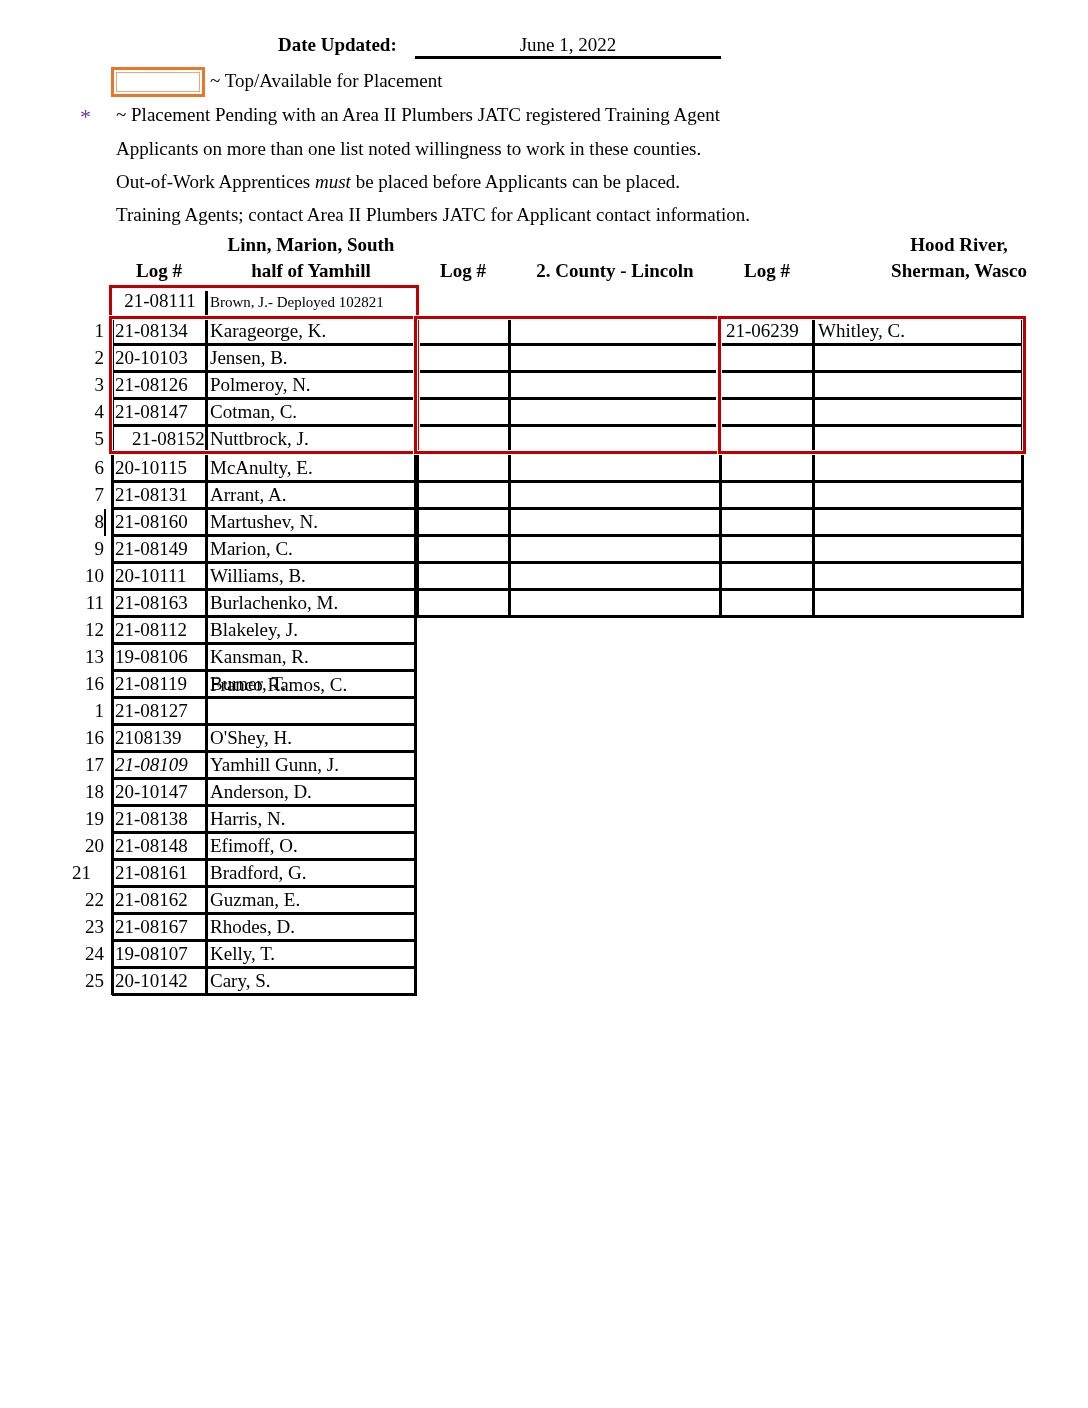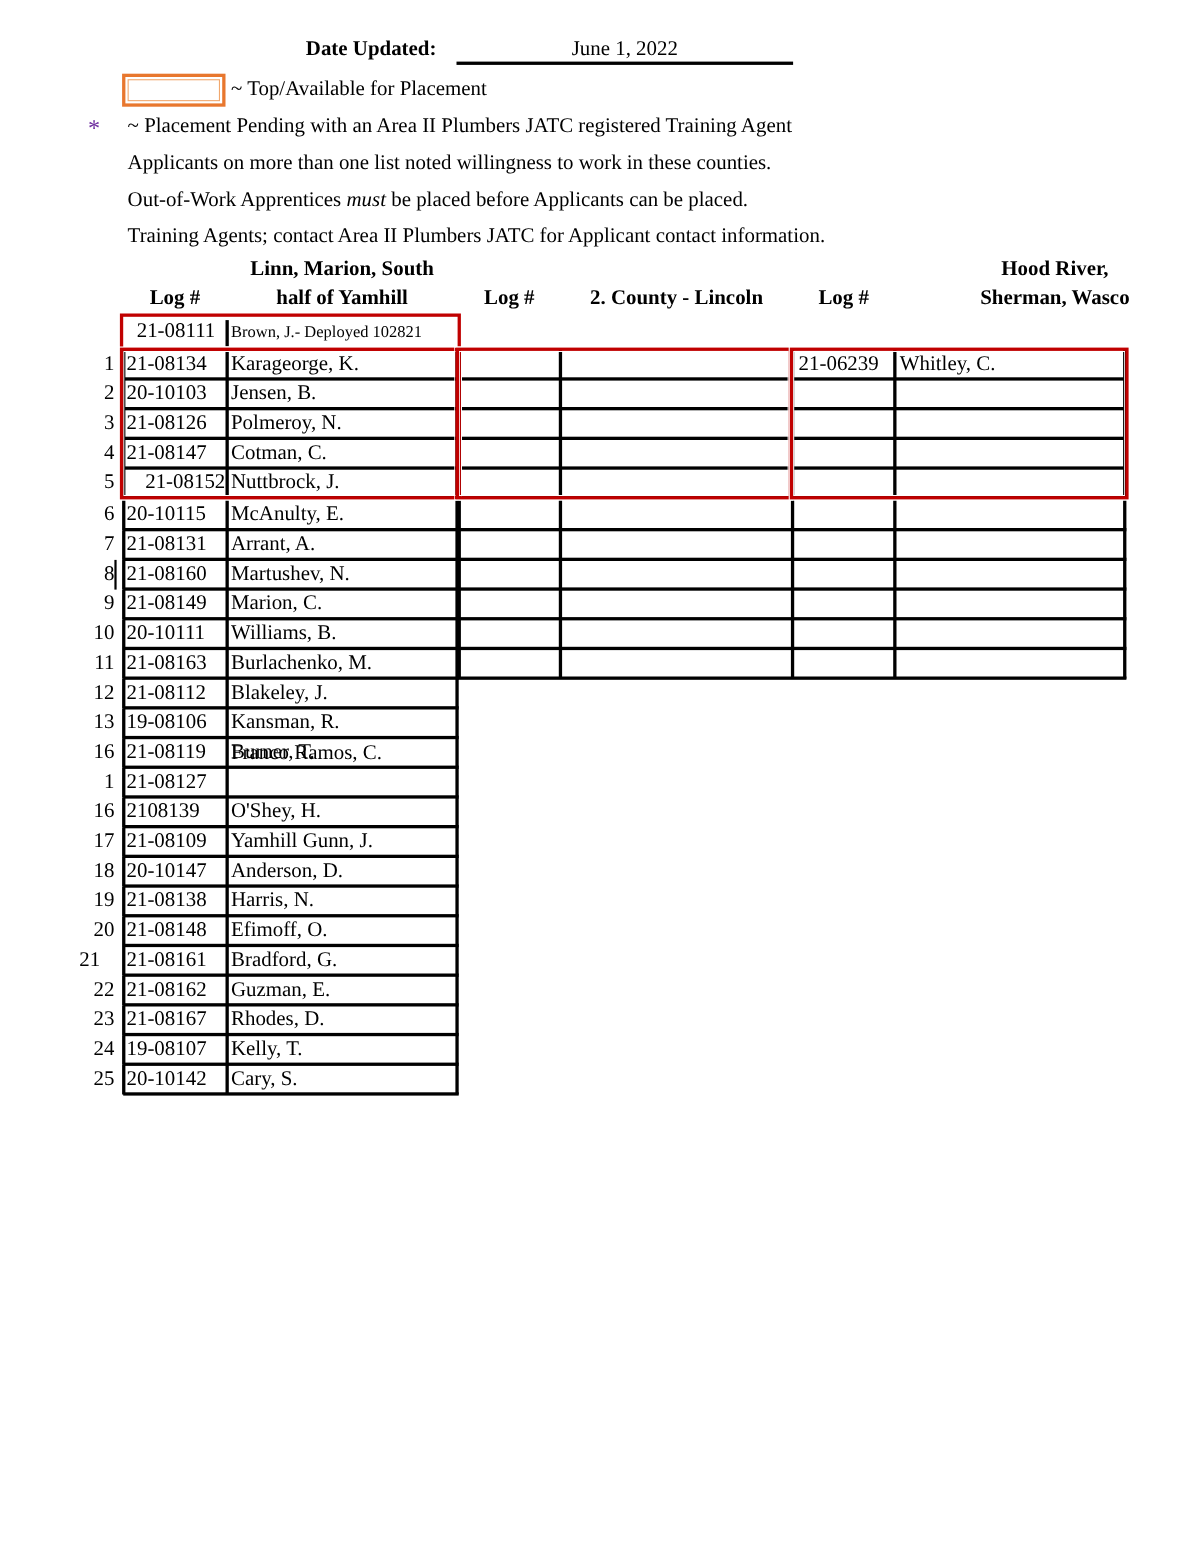--- a/index.html
+++ b/index.html
@@ -161,21 +161,21 @@
       <div class="grid-line-v" style="left: 205px; top: 698px; height: 27px;"></div>
       <div class="grid-line-v" style="left: 414px; top: 698px; height: 27px;"></div>
       <div class="cell" style="left: 72px; top: 725px; width: 32px; height: 27px; text-align: right; padding: 0px;">16</div>
       <div class="cell" style="left: 113px; top: 725px; width: 93px; height: 27px; padding-left: 2px;">2108139</div>
       <div class="cell" style="left: 207px; top: 725px; width: 208px; height: 27px;">O'Shey, H.</div>
       <div class="grid-line-h" style="left: 112px; top: 750px; width: 305px;"></div>
       <div class="grid-line-v" style="left: 111px; top: 725px; height: 27px;"></div>
       <div class="grid-line-v" style="left: 205px; top: 725px; height: 27px;"></div>
       <div class="grid-line-v" style="left: 414px; top: 725px; height: 27px;"></div>
       <div class="cell" style="left: 72px; top: 752px; width: 32px; height: 27px; text-align: right; padding: 0px;">17</div>
-      <div class="cell" style="left: 113px; top: 752px; width: 93px; height: 27px; padding-left: 2px;">21-08109</div>
+      <div class="cell" style="left: 113px; top: 752px; width: 93px; height: 27px; padding-left: 2px; font-style: italic;">21-08109</div>
       <div class="cell" style="left: 207px; top: 752px; width: 208px; height: 27px;">Yamhill Gunn, J.</div>
       <div class="grid-line-h" style="left: 112px; top: 777px; width: 305px;"></div>
       <div class="grid-line-v" style="left: 111px; top: 752px; height: 27px;"></div>
       <div class="grid-line-v" style="left: 205px; top: 752px; height: 27px;"></div>
       <div class="grid-line-v" style="left: 414px; top: 752px; height: 27px;"></div>
       <div class="cell" style="left: 72px; top: 779px; width: 32px; height: 27px; text-align: right; padding: 0px;">18</div>
       <div class="cell" style="left: 113px; top: 779px; width: 93px; height: 27px; padding-left: 2px;">20-10147</div>
       <div class="cell" style="left: 207px; top: 779px; width: 208px; height: 27px;">Anderson, D.</div>
       <div class="grid-line-h" style="left: 112px; top: 804px; width: 305px;"></div>
       <div class="grid-line-v" style="left: 111px; top: 779px; height: 27px;"></div>

